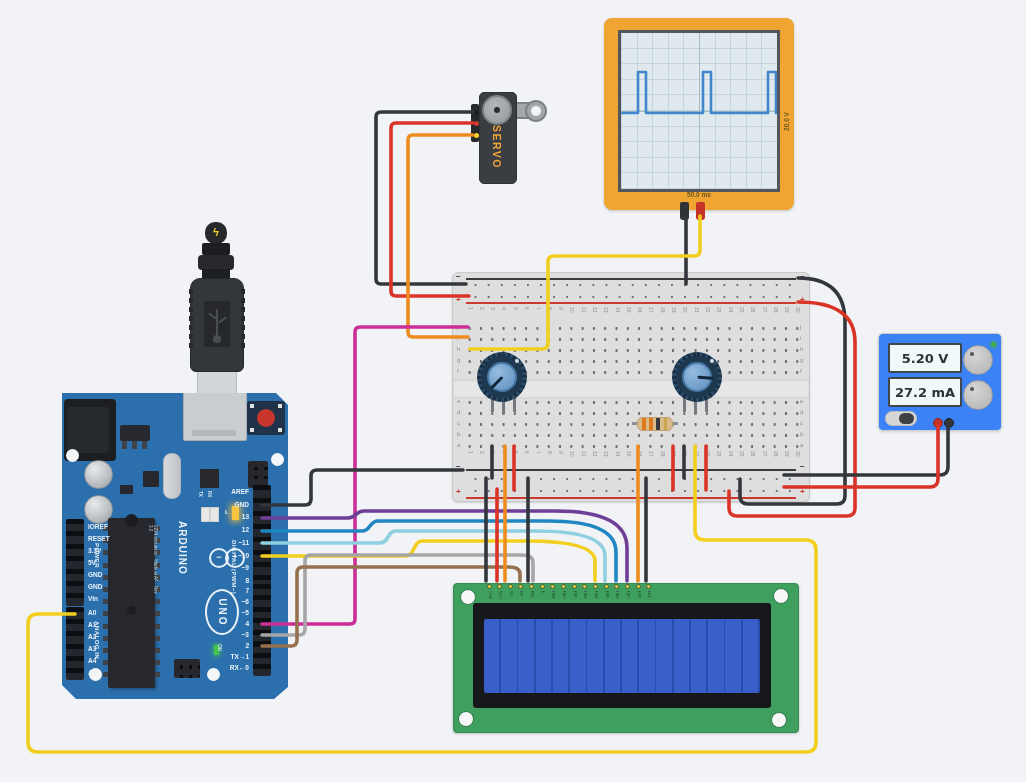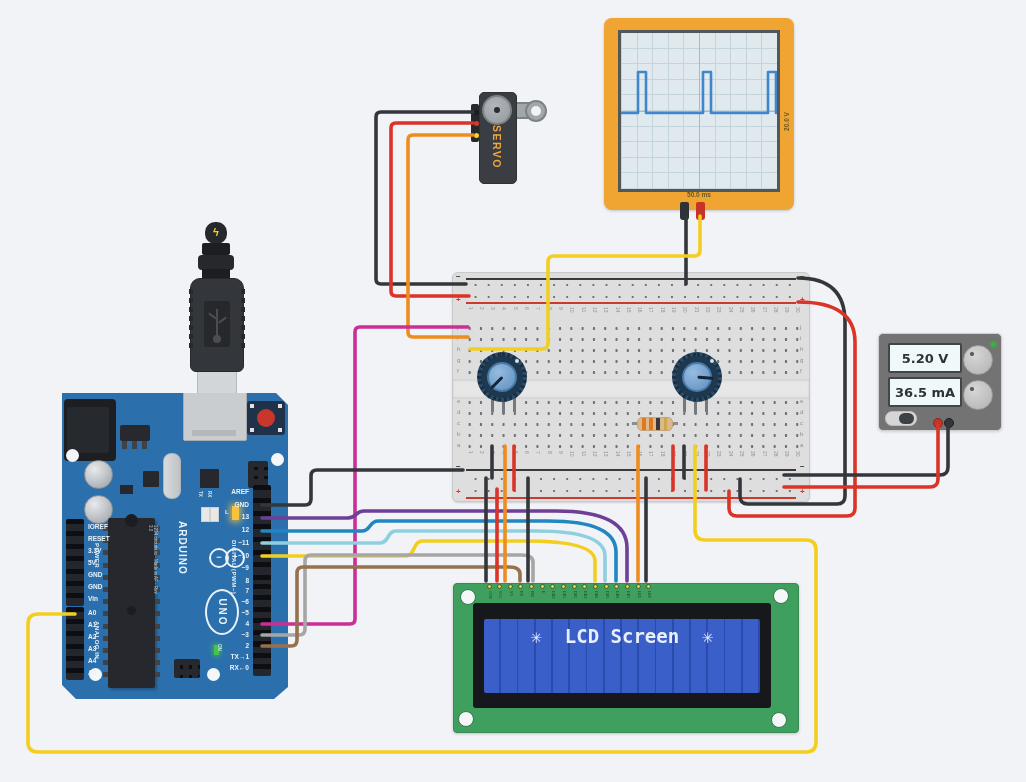--- a/index.html
+++ b/index.html
@@ -145,26 +145,26 @@
     <div class="abs" style="left:11px;top:44px;width:2.5px;height:16px;background:#75797d;"></div>
     <div class="abs" style="left:22px;top:44px;width:2.5px;height:18px;background:#75797d;"></div>
     <div class="abs" style="left:33px;top:44px;width:2.5px;height:16px;background:#75797d;"></div>
     <div class="abs" style="left:0;top:0;width:50px;height:50px;border-radius:50%;background:repeating-conic-gradient(#182f44 0deg 7deg,#2a4a66 7deg 14deg);"></div>
     <div class="abs" style="left:4px;top:4px;width:42px;height:42px;border-radius:50%;background:#1e3850;"></div>
     <div class="abs" style="left:10px;top:10px;width:30px;height:30px;border-radius:50%;background:radial-gradient(circle at 35% 32%,#96bce0,#6f9cc9 70%);border:2px solid #4a7aa8;box-sizing:border-box;"></div>
     <div class="abs" style="left:23.5px;top:25px;width:3px;height:16px;background:#10253a;transform-origin:top center;transform:rotate(-85deg);border-radius:2px;"></div>
     <div class="abs" style="left:38px;top:7px;width:4px;height:4px;border-radius:50%;background:#d8e2ea;"></div>
   </div>
 
-  <div class="abs" style="left:878px;top:333px;width:122px;height:96px;background:#737373;border:1px solid #d0d0d0;border-radius:5px;box-shadow:0 1px 3px rgba(0,0,0,.15);">
+  <div class="abs" style="left:878px;top:333px;width:122px;height:96px;background:#3b82f6;border:1px solid #d0d0d0;border-radius:5px;box-shadow:0 1px 3px rgba(0,0,0,.15);">
     <div class="abs" style="left:9px;top:9px;width:70px;height:26px;background:#f0f9fa;border:2.5px solid #41464b;border-radius:2px;display:flex;align-items:center;justify-content:center;">
       <span style="font-family:'DejaVu Sans',sans-serif;font-weight:bold;font-size:13px;color:#2e3337;">5.20 V</span>
     </div>
     <div class="abs" style="left:9px;top:43px;width:70px;height:26px;background:#f0f9fa;border:2.5px solid #41464b;border-radius:2px;display:flex;align-items:center;justify-content:center;">
-      <span style="font-family:'DejaVu Sans',sans-serif;font-weight:bold;font-size:13px;color:#2e3337;">36.5 mA</span>
+      <span style="font-family:'DejaVu Sans',sans-serif;font-weight:bold;font-size:13px;color:#2e3337;">27.2 mA</span>
     </div>
     <div class="abs" style="left:84px;top:11px;width:28px;height:28px;border-radius:50%;background:radial-gradient(circle at 38% 32%,#d6d6d6,#b2b2b2);border:1px solid #9b9b9b;">
       <div class="abs" style="left:6px;top:6px;width:3.5px;height:3.5px;border-radius:50%;background:#55585c;"></div>
     </div>
     <div class="abs" style="left:84px;top:46px;width:28px;height:28px;border-radius:50%;background:radial-gradient(circle at 38% 32%,#d6d6d6,#b2b2b2);border:1px solid #9b9b9b;">
       <div class="abs" style="left:6px;top:6px;width:3.5px;height:3.5px;border-radius:50%;background:#55585c;"></div>
     </div>
     <div class="abs" style="left:112px;top:8px;width:5px;height:5px;border-radius:50%;background:#3fae49;box-shadow:0 0 3px 1px rgba(63,174,73,.7);"></div>
     <div class="abs" style="left:6px;top:77px;width:30px;height:13px;border-radius:7px;background:#d6d6d6;border:1px solid #bbb;">
       <div class="abs" style="left:13px;top:1px;width:15px;height:11px;border-radius:6px;background:#3e4144;"></div>
@@ -174,21 +174,20 @@
   </div>
 
   <div class="abs" style="left:453px;top:583px;width:344px;height:148px;background:#3f9f5f;border:1px solid #368a52;border-radius:4px;box-shadow:0 1px 3px rgba(0,0,0,.2);">
     <div class="abs" style="left:6px;top:5px;width:14px;height:14px;border-radius:50%;background:#f4f6f8;border:1.5px solid #2e7a47;"></div>
     <div class="abs" style="left:319px;top:4px;width:14px;height:14px;border-radius:50%;background:#f4f6f8;border:1.5px solid #2e7a47;"></div>
     <div class="abs" style="left:4px;top:127px;width:14px;height:14px;border-radius:50%;background:#f4f6f8;border:1.5px solid #2e7a47;"></div>
     <div class="abs" style="left:317px;top:128px;width:14px;height:14px;border-radius:50%;background:#f4f6f8;border:1.5px solid #2e7a47;"></div>
     <div class="abs" style="left:19px;top:19px;width:298px;height:105px;background:#17181c;border-radius:3px;"></div>
     <div class="abs" style="left:30px;top:35px;width:276px;height:74px;background:#2e55c5;border-radius:2px;
                 background-image:repeating-linear-gradient(90deg,rgba(255,255,255,.06) 0 15.5px,rgba(0,0,0,.12) 15.5px 17.25px);">
-      <div class="abs" style="left:0;top:6px;width:276px;text-align:center;font-family:'DejaVu Sans Mono',monospace;font-weight:bold;font-size:19px;color:#e9f0fc;white-space:pre;">✳  LCD Screen  ✳</div>
     </div>
     <div id="lcd-pins">
         <div style="position: absolute; left: 32.5px; top: 0px; width: 5px; height: 5px; border-radius: 50%; background: rgb(221, 208, 79); border: 1px solid rgb(74, 90, 46); box-sizing: border-box;"></div>
         <div style="position: absolute; left: 37.5px; top: 7px; font-size: 10px; color: rgb(29, 79, 48); transform: rotate(90deg) scale(0.37); transform-origin: left top; line-height: 10px;">GND</div>
         <div style="position: absolute; left: 43.15px; top: 0px; width: 5px; height: 5px; border-radius: 50%; background: rgb(221, 208, 79); border: 1px solid rgb(74, 90, 46); box-sizing: border-box;"></div>
         <div style="position: absolute; left: 48.15px; top: 7px; font-size: 10px; color: rgb(29, 79, 48); transform: rotate(90deg) scale(0.37); transform-origin: left top; line-height: 10px;">VCC</div>
         <div style="position: absolute; left: 53.8px; top: 0px; width: 5px; height: 5px; border-radius: 50%; background: rgb(221, 208, 79); border: 1px solid rgb(74, 90, 46); box-sizing: border-box;"></div>
         <div style="position: absolute; left: 58.8px; top: 7px; font-size: 10px; color: rgb(29, 79, 48); transform: rotate(90deg) scale(0.37); transform-origin: left top; line-height: 10px;">V0</div>
         <div style="position: absolute; left: 64.45px; top: 0px; width: 5px; height: 5px; border-radius: 50%; background: rgb(221, 208, 79); border: 1px solid rgb(74, 90, 46); box-sizing: border-box;"></div>
         <div style="position: absolute; left: 69.45px; top: 7px; font-size: 10px; color: rgb(29, 79, 48); transform: rotate(90deg) scale(0.37); transform-origin: left top; line-height: 10px;">RS</div>

